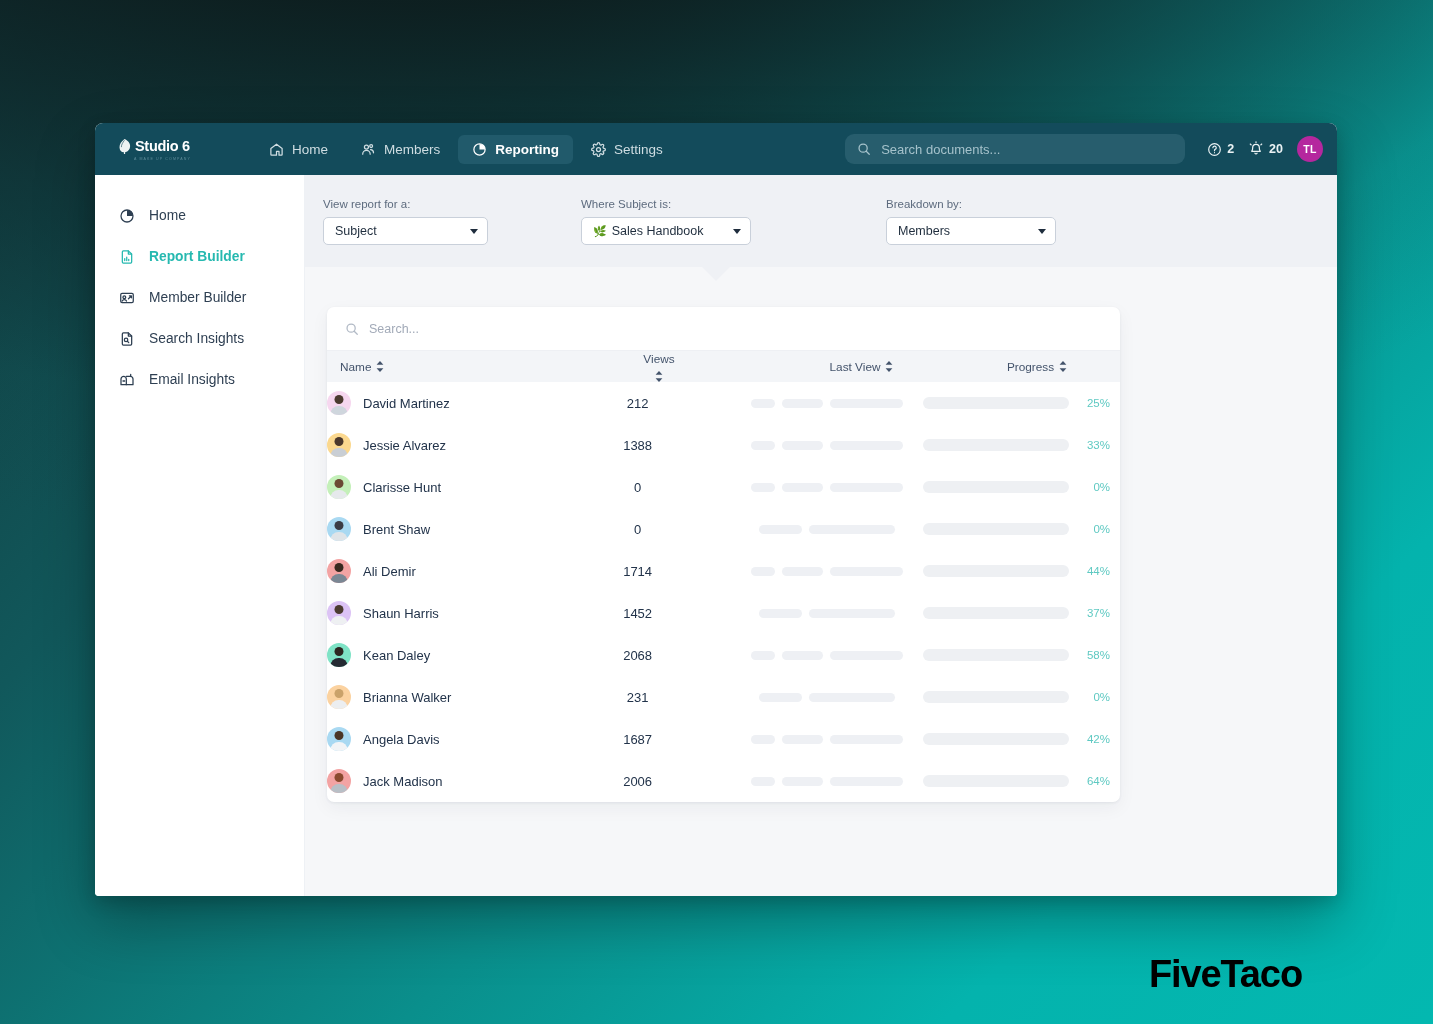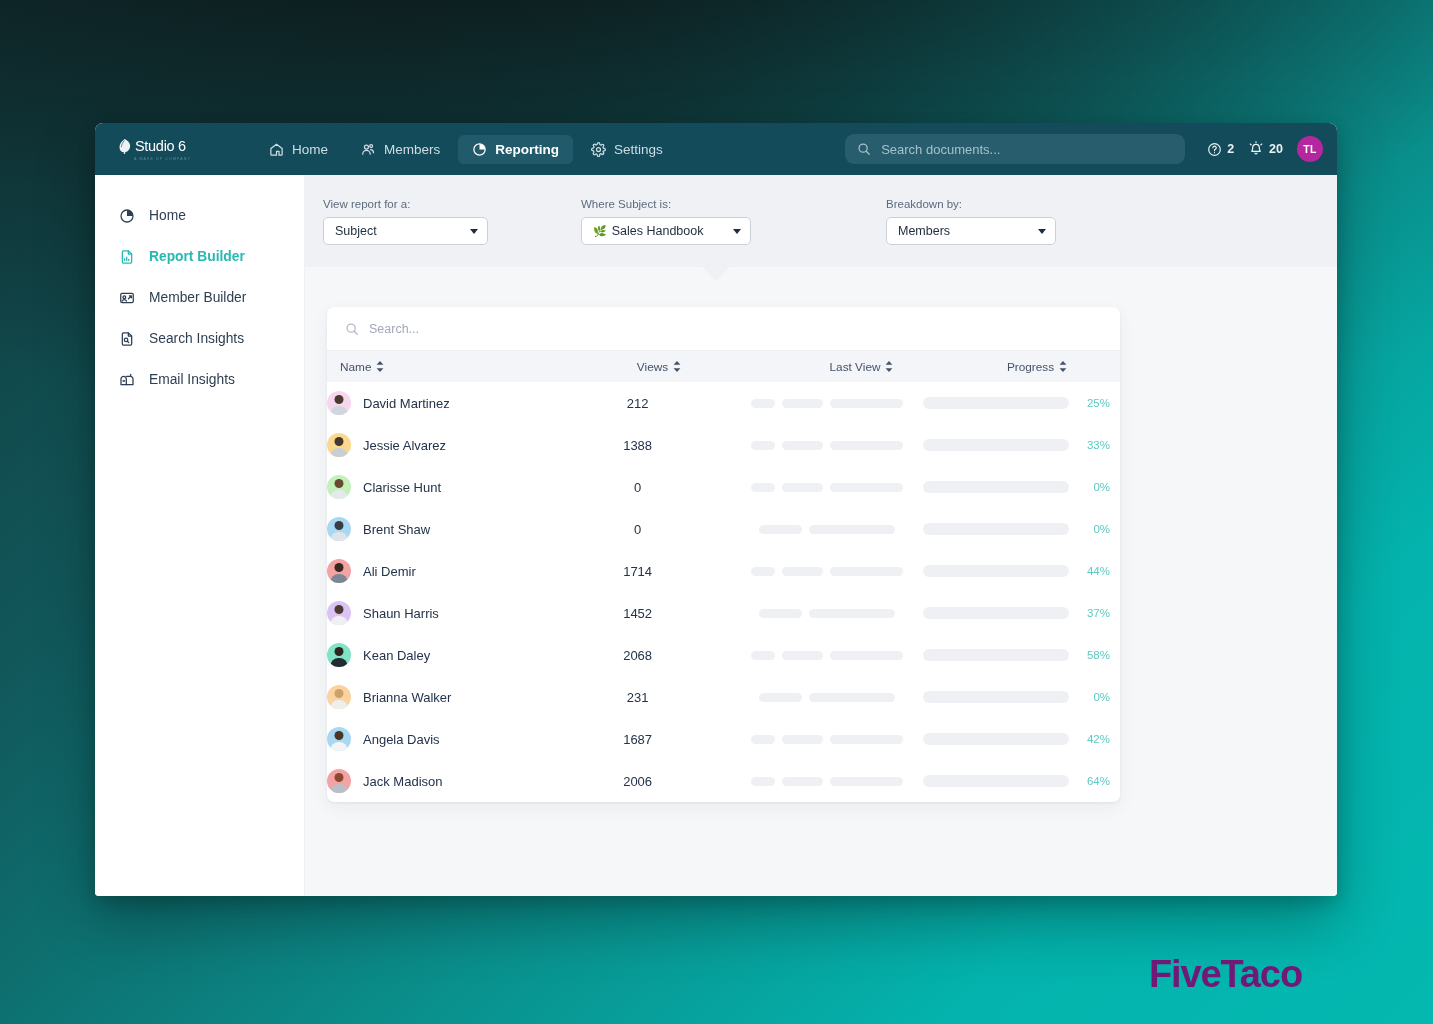--- a/index.html
+++ b/index.html
@@ -43,21 +43,21 @@
     align-items: center;
     padding: 0 14px 0 22px;
     position: relative;
   }
   #logo-block { display: flex; flex-direction: column; width: 104px; }
   .logo-row { display: flex; align-items: center; gap: 3px; }
   .logo-mark { width: 15px; height: 17px; flex: none; }
   .logo-text {
     color: #ffffff;
     font-size: 14.5px;
-    font-weight: 400;
+    font-weight: 700;
     letter-spacing: -0.3px;
     white-space: nowrap;
   }
   .logo-sub {
     color: #5e8c99;
     font-size: 3.6px;
     letter-spacing: 1.1px;
     margin-left: 17px;
     margin-top: 2px;
     white-space: nowrap;
@@ -215,21 +215,21 @@
   #table-head {
     height: 31px;
     background: #f3f5f8;
     display: flex;
     align-items: center;
     color: #43536b;
     font-size: 11.8px;
   }
   .th { display: flex; align-items: center; gap: 5px; }
   .th-name     { width: 232px; padding-left: 13px; }
-  .th-views    { width: 200px; justify-content: center; }
+  .th-views    { width: 200px; justify-content: center; flex-direction: column; }
   .th-lastview { width: 205px; justify-content: center; }
   .th-progress { flex: 1; justify-content: center; padding-right: 10px; }
   .sortico { display: block; }
 
   .row {
     height: 42px;
     display: flex;
     align-items: center;
     font-size: 13px;
     color: #22334a;
@@ -263,21 +263,21 @@
     background: #eef0f3; overflow: hidden; flex: none;
   }
   .fill { height: 100%; border-radius: 7px; background: #5ec9c2; }
   .pct { color: #5ec9c2; font-size: 11.5px; width: 30px; text-align: right; }
 
   
   #brand {
     position: absolute;
     right: 131px;
     bottom: 28px;
-    color: #701a75;
+    color: #000000;
     font-size: 38px;
     font-weight: 700;
     letter-spacing: -1.1px;
     margin-left: 28px;
   }
 </style>
 </head>
 <body>
 
 <div id="bg"></div>

